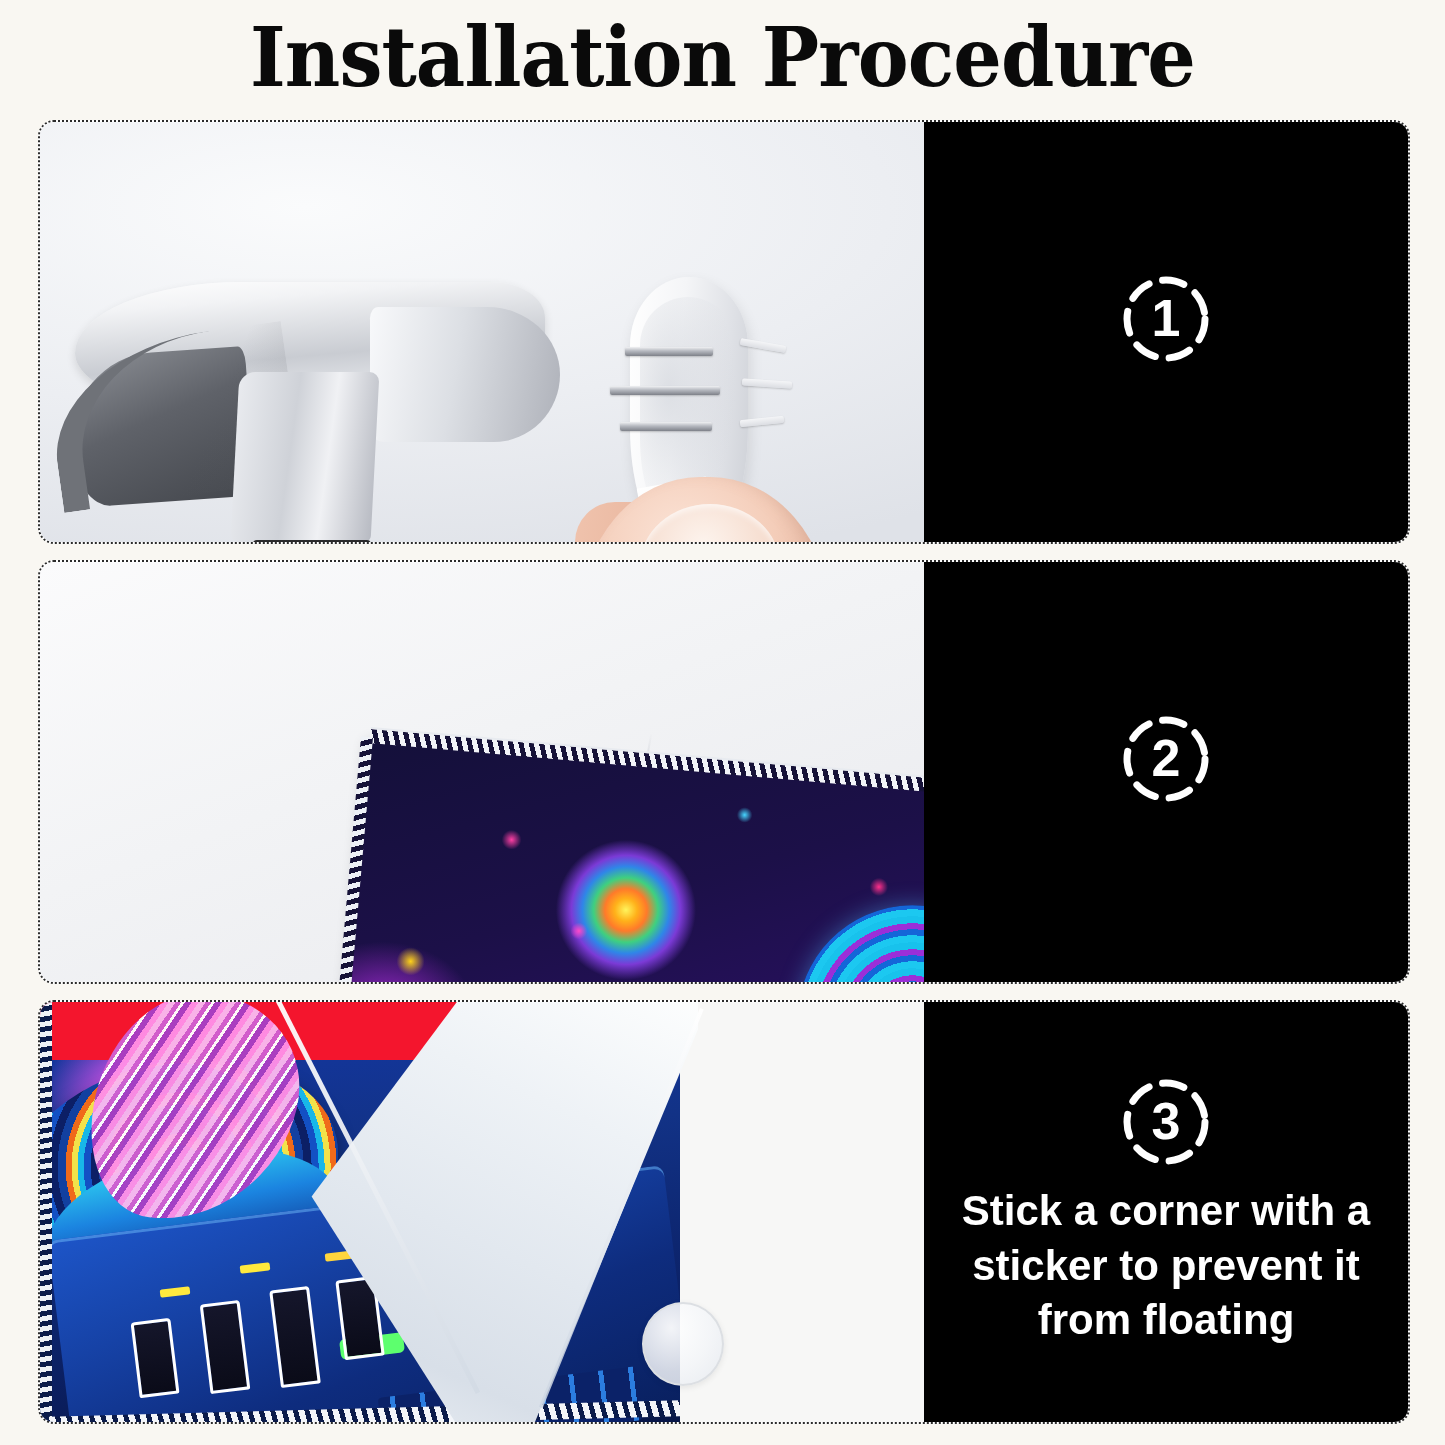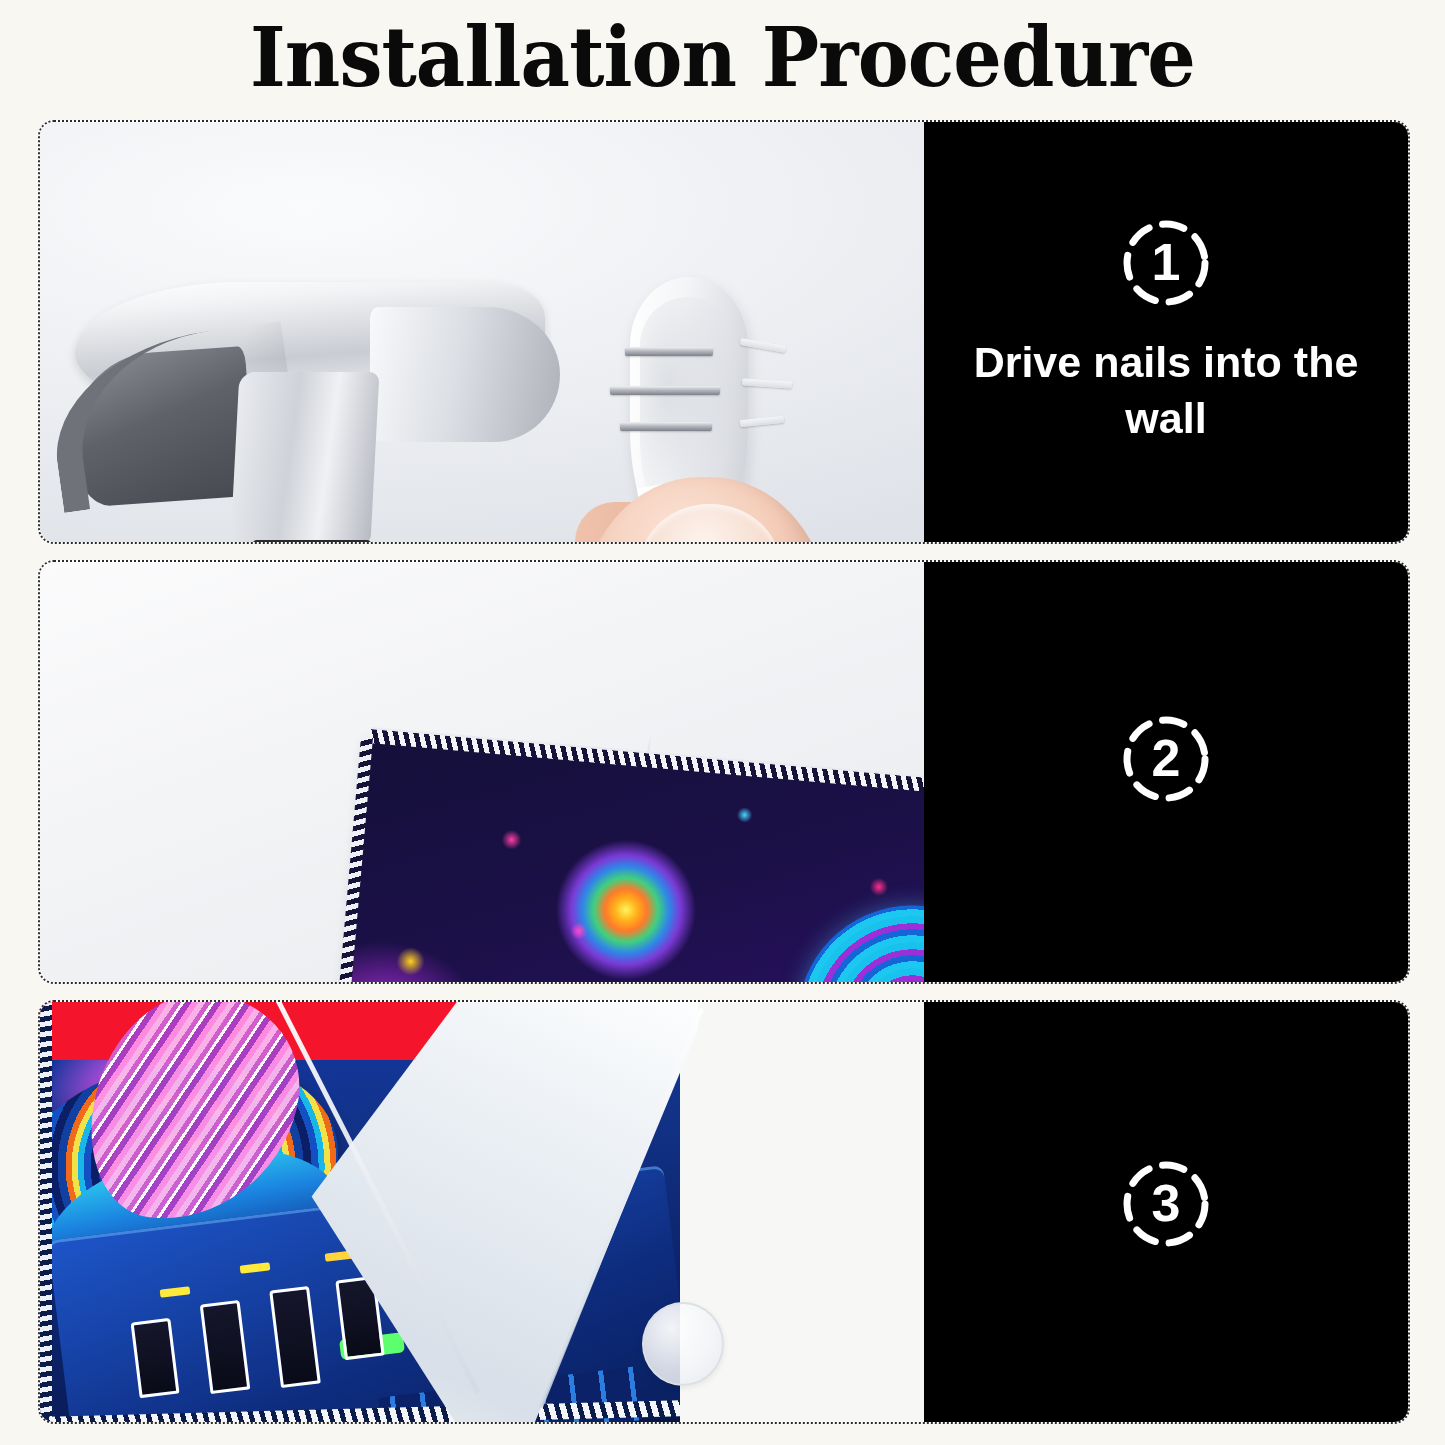--- a/index.html
+++ b/index.html
@@ -449,21 +449,20 @@
       <div class="fingernail"></div>
     </div>
 
     <div class="panel">
       <div class="badge">
         <svg viewBox="0 0 92 92">
           <circle cx="46" cy="46" r="39" fill="none" stroke="#ffffff" stroke-width="7" stroke-linecap="round" stroke-dasharray="22 14"></circle>
         </svg>
         <div class="num">1</div>
       </div>
-      <div class="step-text">Drive nails into the wall</div>
     </div>
   </div>
 
   <div class="row" id="row2">
 
     <div class="photo ph2">
       <div class="wall2-crease"></div>
 
       <div class="tapestry2">
         <div class="tap2-stitch"></div>
@@ -512,18 +511,19 @@
       <div class="fold3-seam-r"></div>
     </div>
 
     <div class="panel">
       <div class="badge">
         <svg viewBox="0 0 92 92">
           <circle cx="46" cy="46" r="39" fill="none" stroke="#ffffff" stroke-width="7" stroke-linecap="round" stroke-dasharray="22 14"></circle>
         </svg>
         <div class="num">3</div>
       </div>
+      <div class="step-text">Stick a corner with a sticker to prevent it from floating</div>
     </div>
   </div>
 
   <div class="sticker3"></div>
 
 </div>
 
 </body></html>

